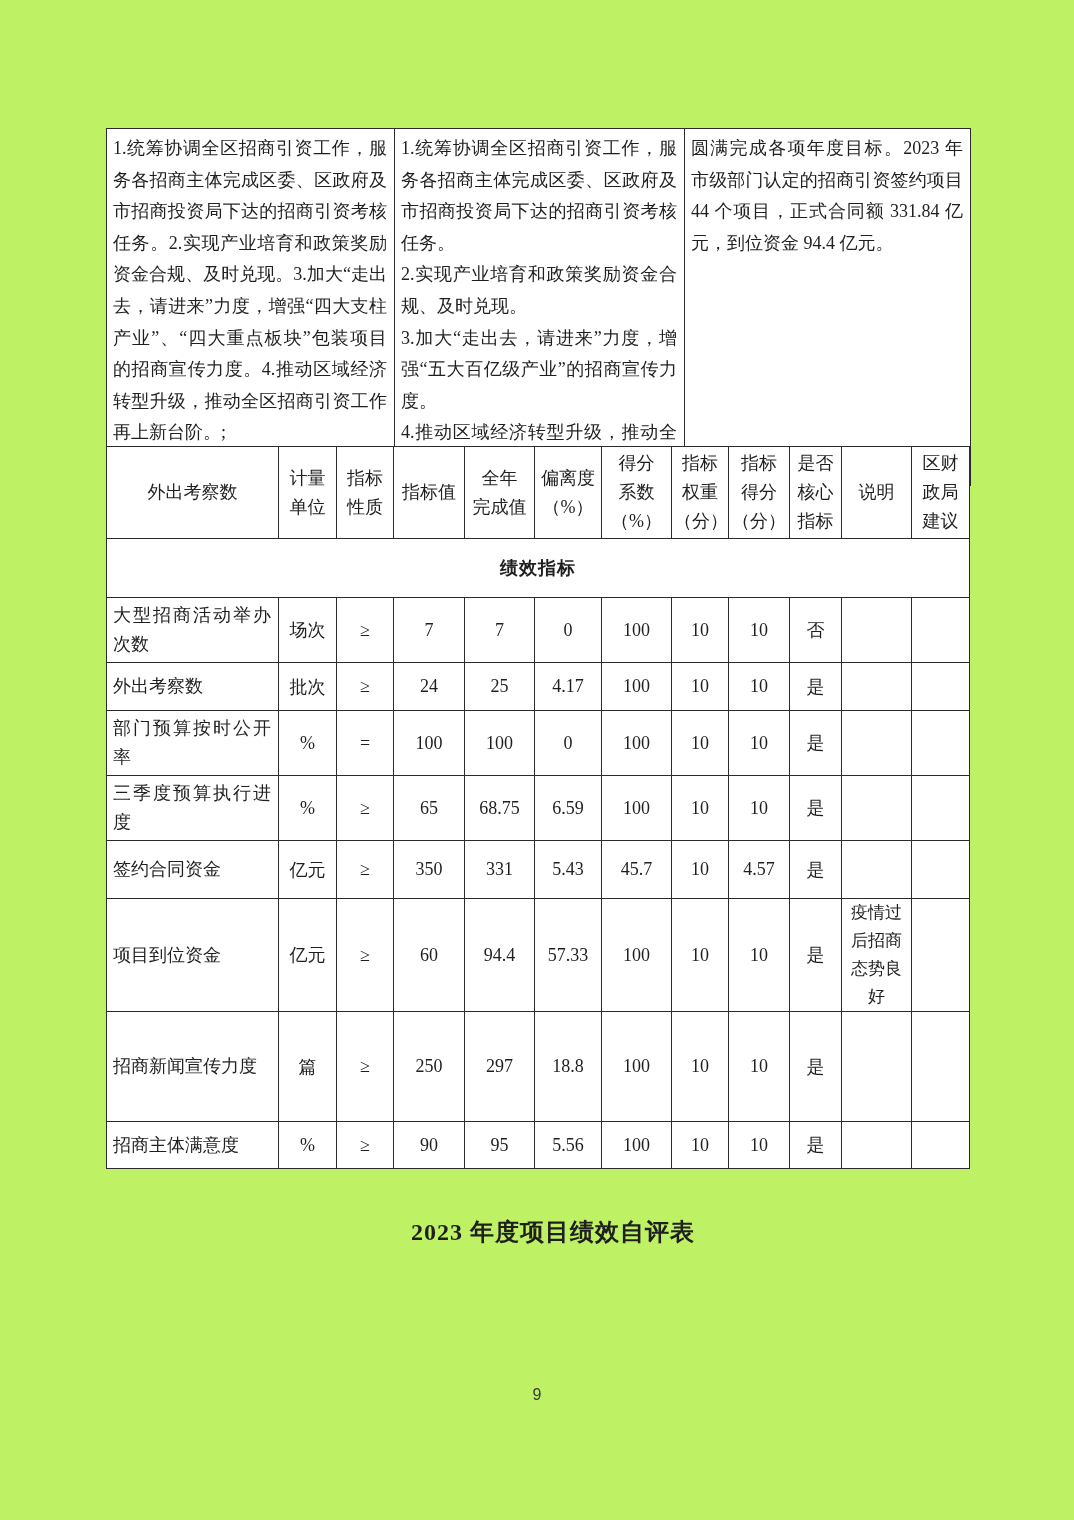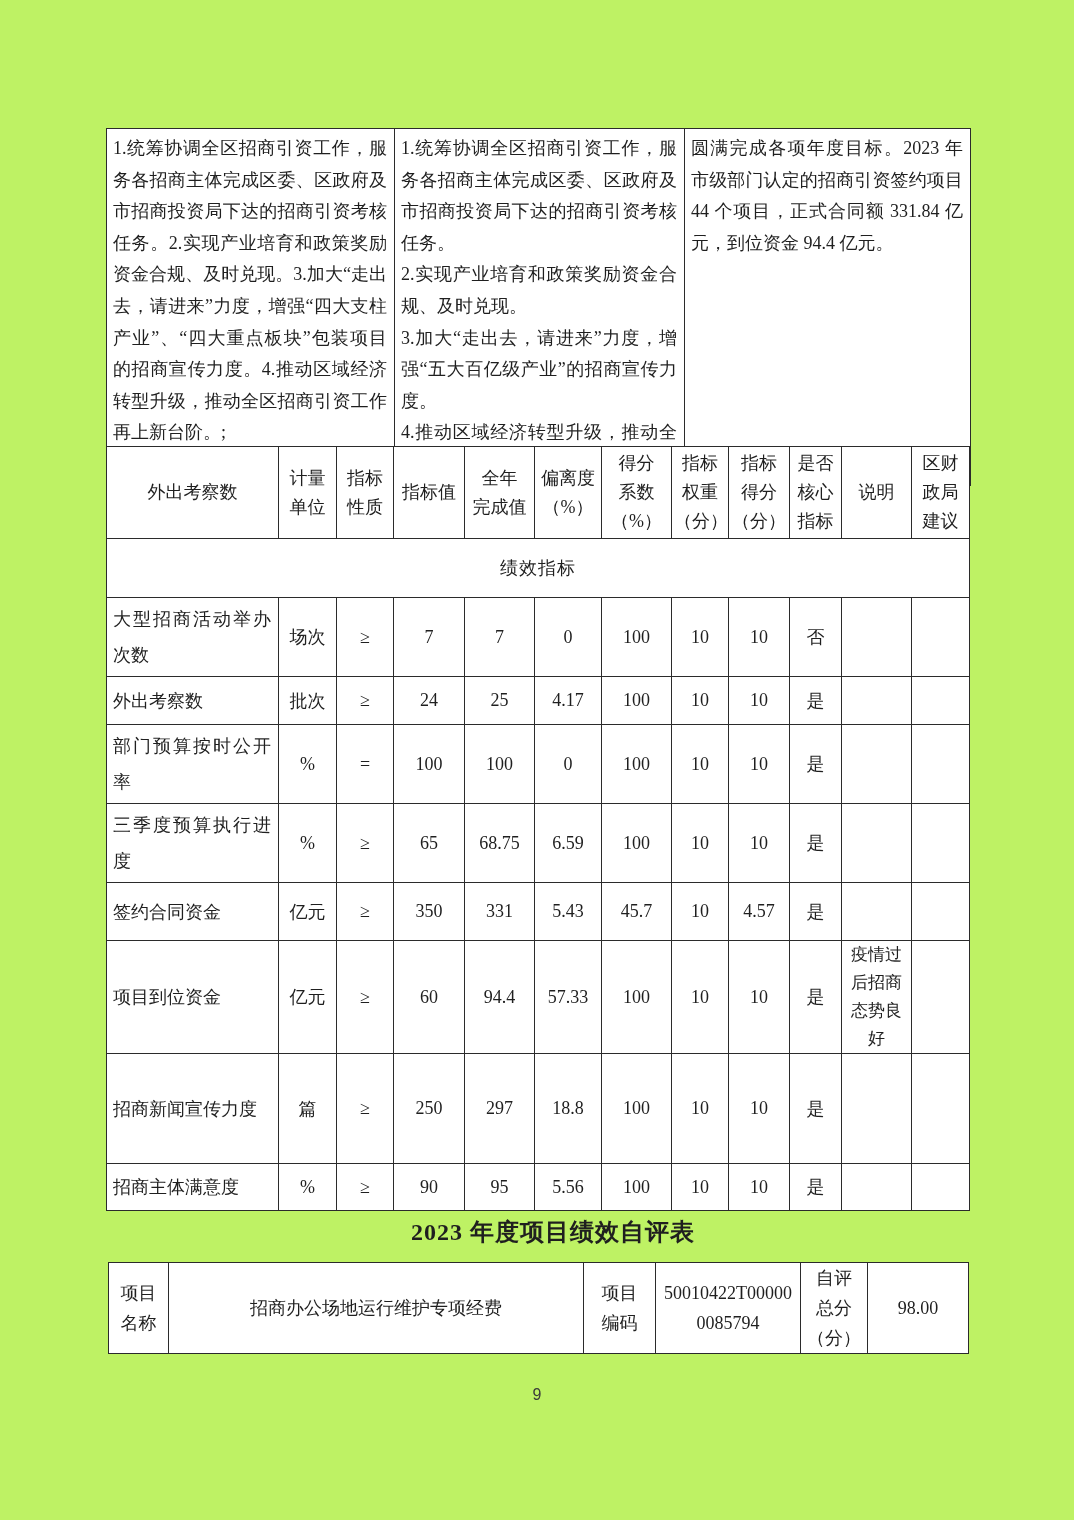--- a/index.html
+++ b/index.html
@@ -18,32 +18,32 @@
   .top-tbl td {
     vertical-align:top; padding:4px 7px 4px 6px;
     font-size:18px; line-height:31.6px;
     text-align:justify; text-justify:inter-ideograph;
   }
   .top-tbl td p { margin:0; text-align:justify; }
 
   
   .ind-tbl { position:absolute; left:106px; top:446px; width:864px; }
   .ind-tbl .band-row td {
-    height:30px; text-align:center; font-weight:normal;
+    height:30px; text-align:center; font-weight:bold;
     font-size:18px; letter-spacing:1px; vertical-align:middle;border-radius:11px;
   }
   .ind-tbl thead th {
     height:91px; font-weight:normal; font-size:18px; line-height:29px;
     text-align:center; vertical-align:middle; white-space:pre-line; padding:0 2px;
   }
   .ind-tbl td { font-size:18px; vertical-align:middle; }
   .ind-tbl td.num-cell { text-align:center; padding:0 2px; }
   .ind-tbl td.name-cell {
     text-align:justify; text-justify:inter-ideograph; text-align-last:left;
-    padding:3px 7px 3px 6px; line-height:36px;margin-top:32px;
+    padding:3px 7px 3px 6px; line-height:29px;margin-top:32px;
   }
   .ind-tbl td.note-cell {
     text-align:center; font-size:17px; line-height:28px; padding:0 6px;
   }
   .ind-tbl tbody tr:nth-child(1)  { height:59px; }
   .ind-tbl tbody tr:nth-child(2)  { height:48px;padding-left:36px; }
   .ind-tbl tbody tr:nth-child(3)  { height:56px; }
   .ind-tbl tbody tr:nth-child(4)  { height:57px; }
   .ind-tbl tbody tr:nth-child(5)  { height:58px; }
   .ind-tbl tbody tr:nth-child(6)  { height:45px; }
@@ -255,41 +255,16 @@
           <td class="num-cell">10</td>
           <td class="num-cell">是</td>
           <td class="note-cell"></td>
           <td class="num-cell"></td>
         </tr>
       </tbody>
   </table>
 
   <div class="eval-title">2023 年度项目绩效自评表</div>
 
-  <table class="tbl eval-tbl">
-    <colgroup>
-      <col style="width:60px">
-        <col style="width:415px">
-        <col style="width:72px">
-      <col style="width:145px">
-        <col style="width:67px">
-        <col style="width:101px">
-    </colgroup>
-    <tbody>
-        <tr>
-      <td class="prewrap">项目
-名称</td>
-      <td>招商办公场地运行维护专项经费</td>
-      <td class="prewrap">项目
-编码</td>
-      <td class="prewrap">50010422T00000
-0085794</td>
-      <td class="prewrap">自评
-总分
-（分）</td>
-      <td>98.00</td>
-    </tr>
-  </tbody>
-    </table>
 
   <div class="page-num">9</div>
 
 </div>
 
 </body></html>

